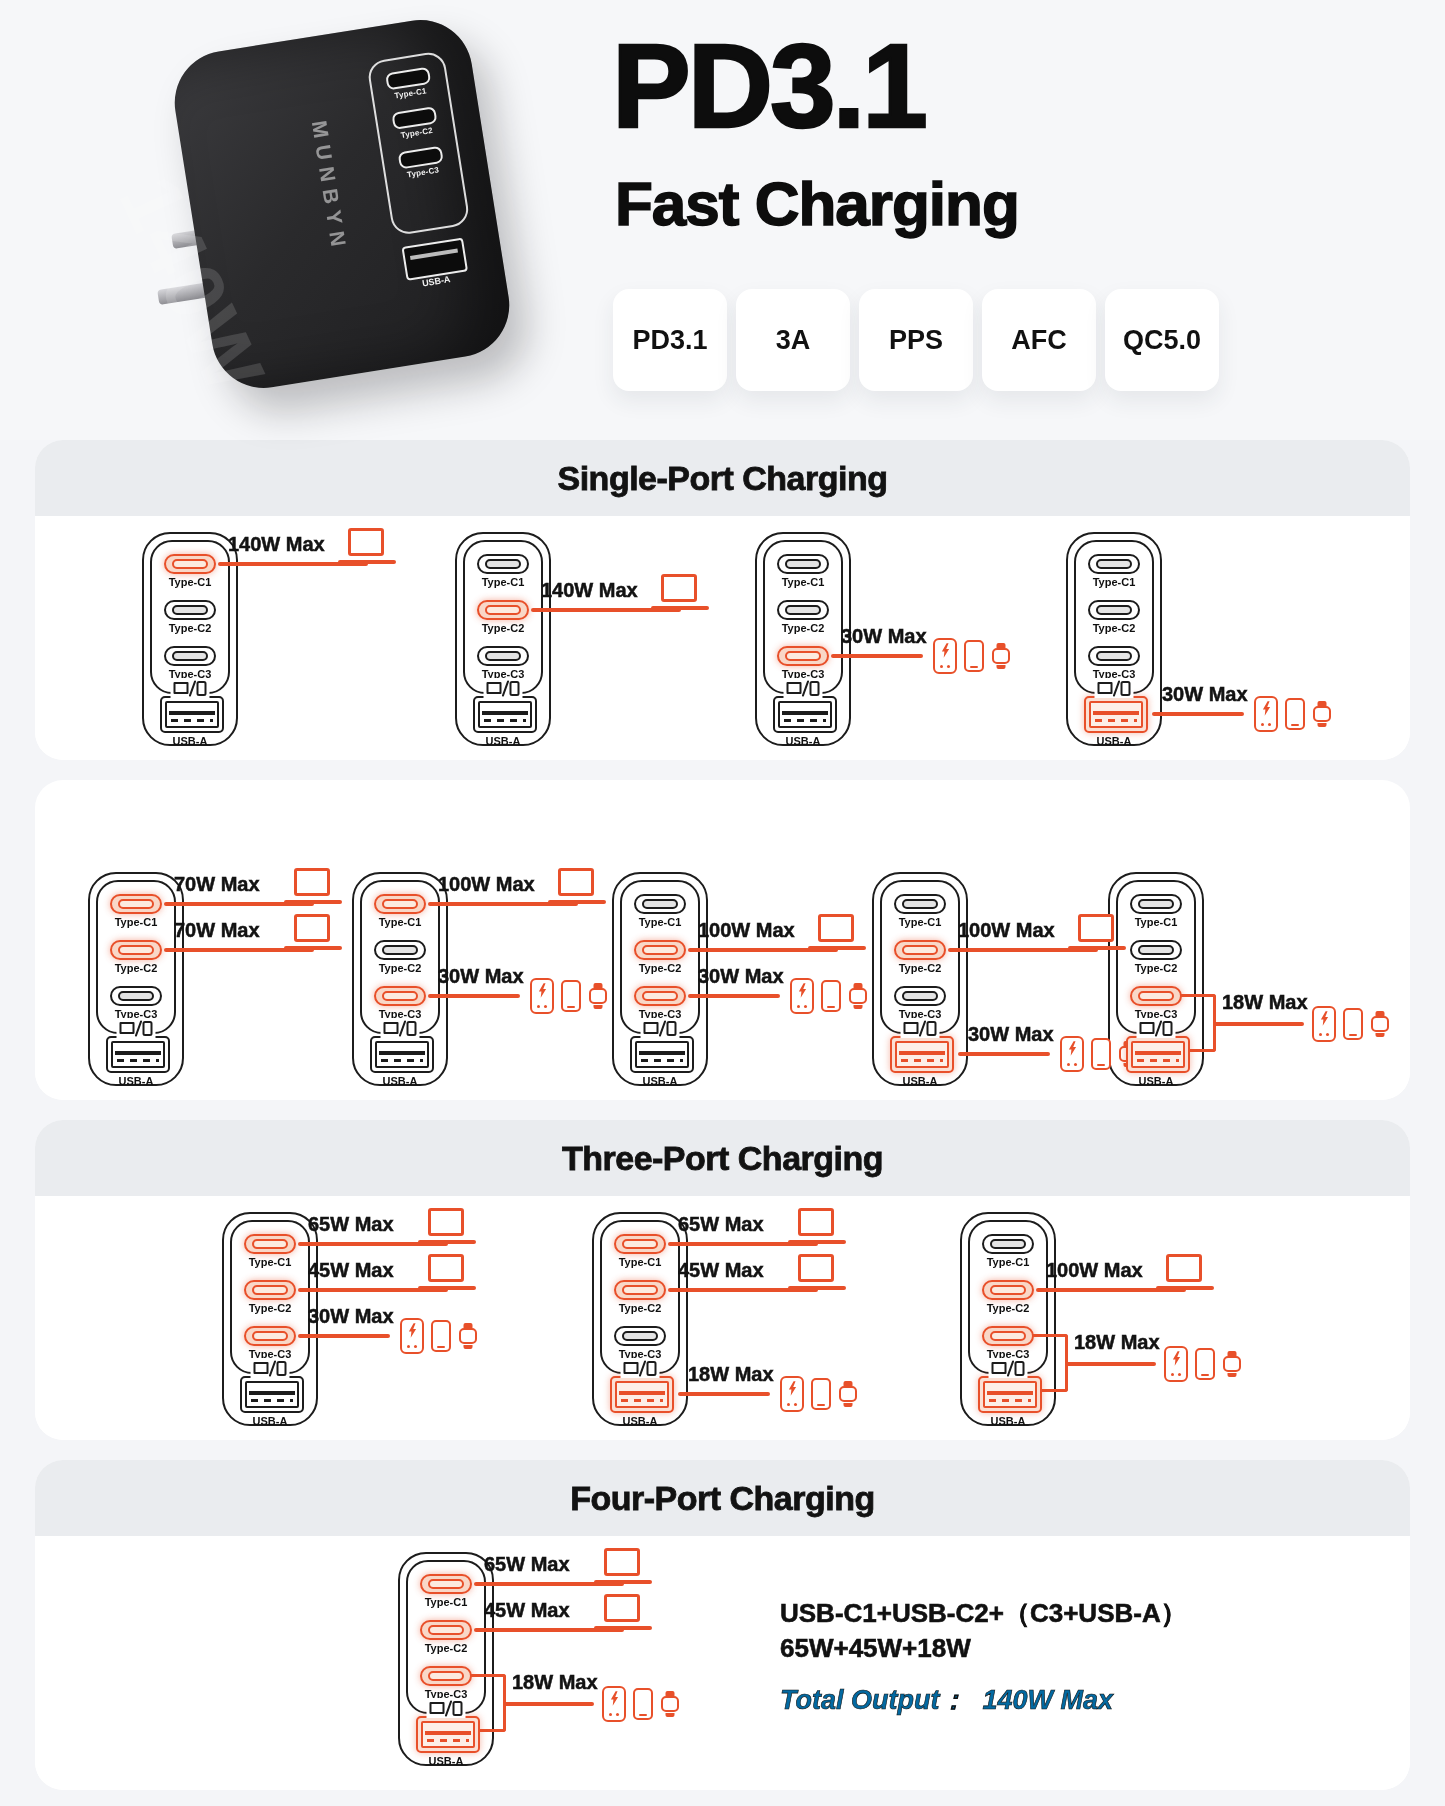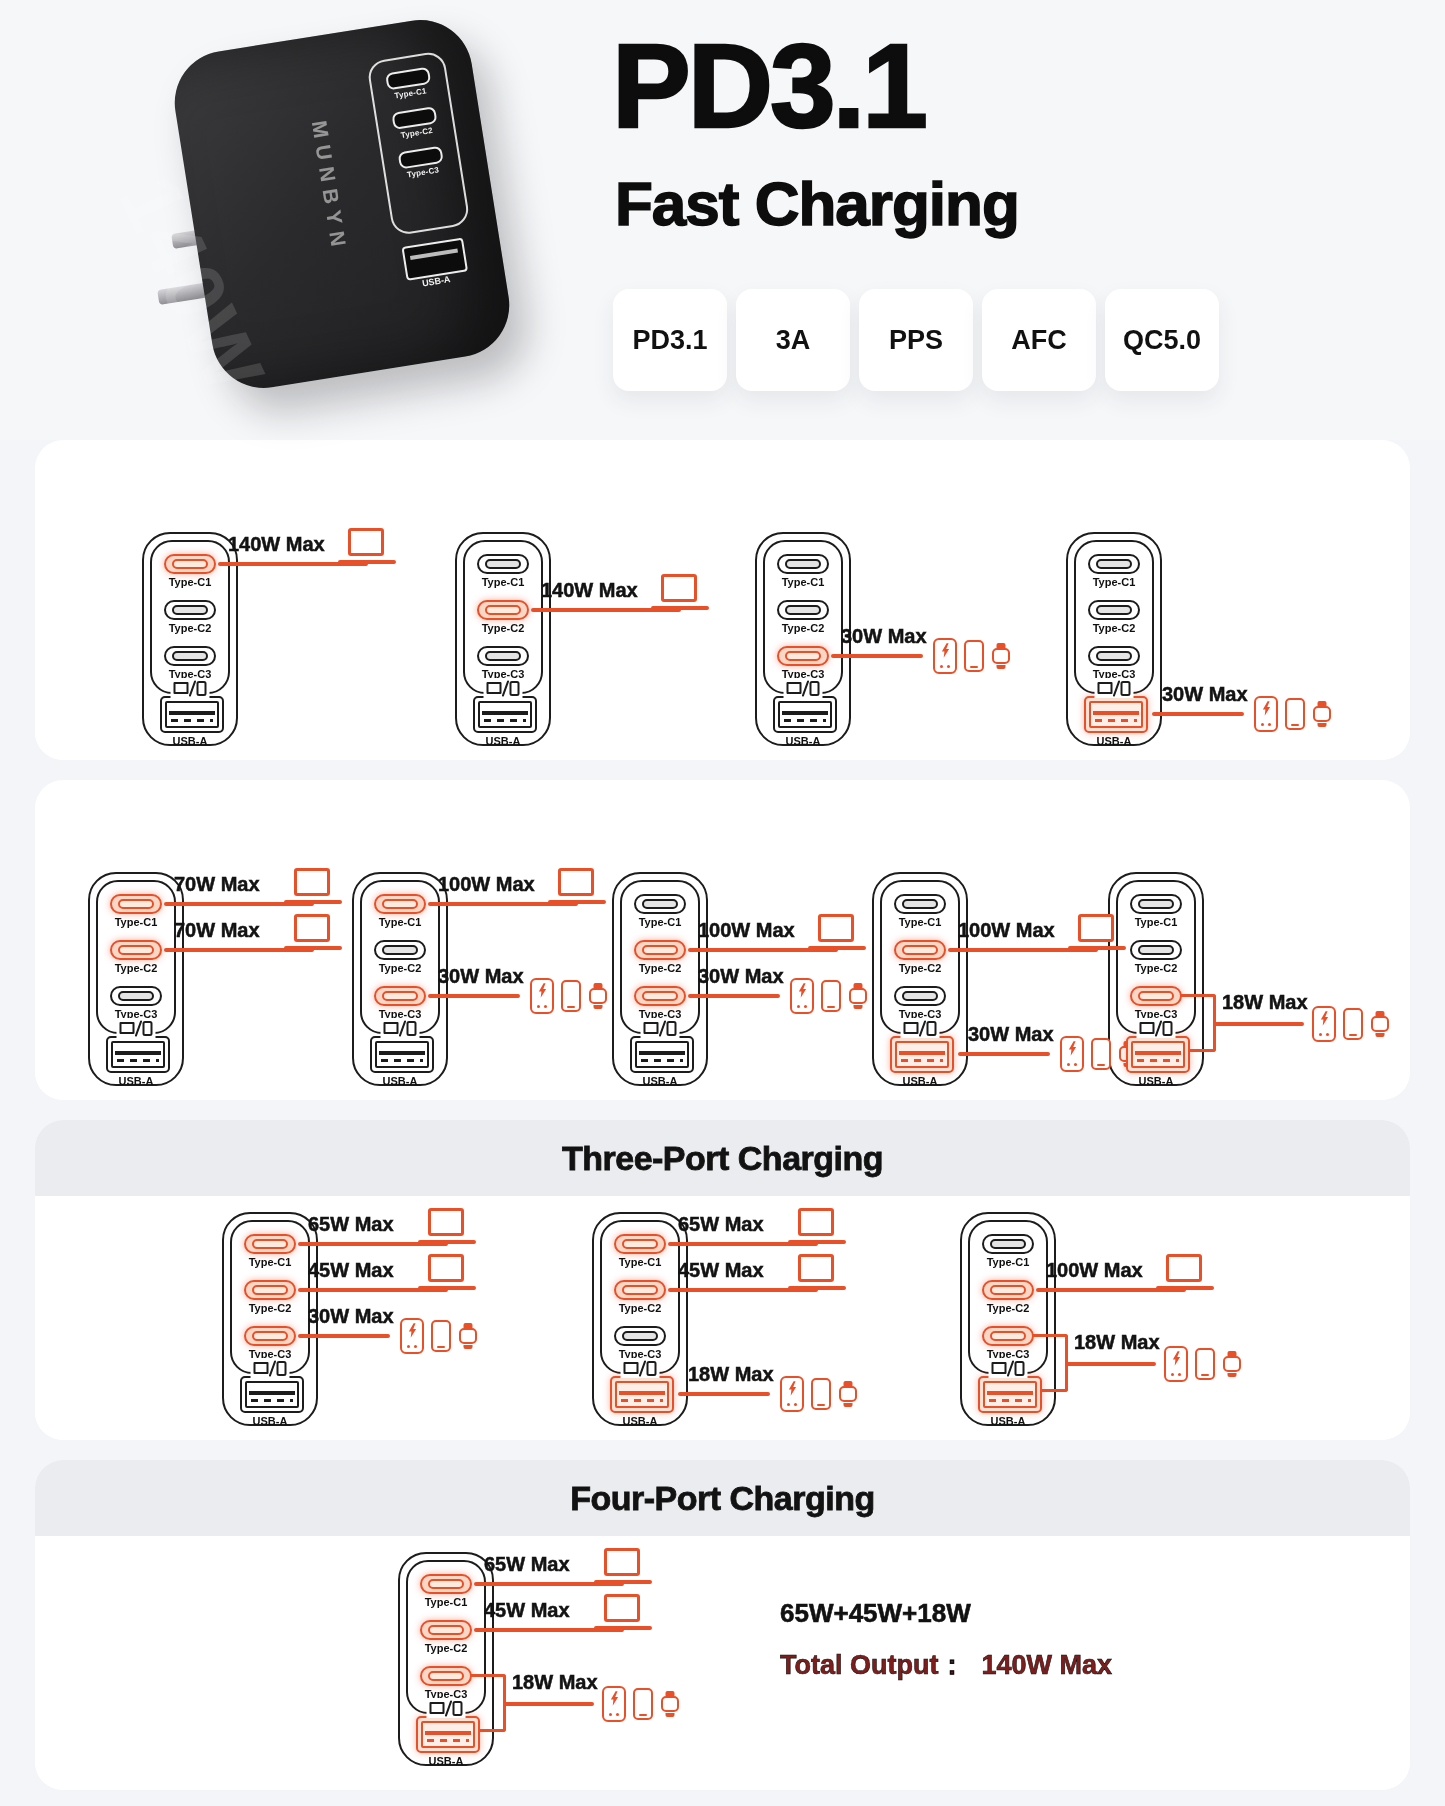--- a/index.html
+++ b/index.html
@@ -121,21 +121,21 @@
   
   .brk{position:absolute;left:64px;top:120px;width:42px;height:58px;border:3.5px solid var(--acc);border-left:none;
     border-radius:0 3px 3px 0;box-sizing:border-box;z-index:1;}
   .brk-line{position:absolute;left:104px;top:148px;width:90px;height:4px;background:var(--acc);border-radius:2px;z-index:1;}
   .brk-label{position:absolute;left:112px;top:117px;font-size:20px;font-weight:800;color:#131313;white-space:nowrap;
     -webkit-text-stroke:.5px #131313;z-index:1;}
   .brk-trio{position:absolute;left:202px;top:150px;transform:translateY(-50%);display:flex;align-items:center;gap:7px;z-index:1;}
   
   .summary{position:absolute;left:745px;top:60px;}
   .sum-line{font-size:26px;font-weight:800;line-height:35px;color:#111;-webkit-text-stroke:.6px #111;}
-  .sum-total{margin-top:16px;font-size:27px;font-weight:800;color:#7f1d1d;-webkit-text-stroke:.6px #111;}
+  .sum-total{margin-top:16px;font-size:27px;font-weight:800;color:#0369a1;font-style:italic;-webkit-text-stroke:.6px #111;}
   .sum-total .sum-val{padding-left:16px;}
 </style>
 </head>
 <body style="background: rgb(244, 245, 248);">
 
 <div class="header">
   <div class="product">
     <div class="prong p1"></div>
     <div class="prong p2"></div>
     <div class="p-body">
@@ -160,20 +160,23 @@
   <div class="badges">
     <div class="badge">PD3.1</div>
     <div class="badge">3A</div>
     <div class="badge">PPS</div>
     <div class="badge">AFC</div>
     <div class="badge">QC5.0</div>
   </div>
 </div>
 
 <section class="card" style="top:440px">
+  <div class="band" style="background: rgb(234, 236, 239);">
+    <h3>Single-Port Charging</h3>
+  </div>
   <div class="cbody">
       <div class="charger" style="left: 107px;">
         <div class="ch-inner"></div>
         <div class="tport on" style="top: 20px;">
           <div class="tin"></div>
         </div>
         <div class="plabel" style="top: 42px;">Type-C1</div>
         <div class="tport" style="top: 66px;">
           <div class="tin"></div>
         </div>
@@ -646,20 +649,21 @@
       </div>
     </div>
 </section>
 
 <section class="card" style="top:1460px;height:330px">
   <div class="band" style="background: rgb(234, 236, 239);">
     <h3>Four-Port Charging</h3>
   </div>
   <div class="cbody">
     <div class="summary">
+      <div class="sum-line">USB-C1+USB-C2+（C3+USB-A）</div>
       <div class="sum-line">65W+45W+18W</div>
       <div class="sum-total">
         <span>Total Output：</span><span class="sum-val">140W Max</span>
       </div>
     </div>
   <div class="charger" style="left: 363px;">
         <div class="ch-inner"></div>
         <div class="tport on" style="top: 20px;">
           <div class="tin"></div>
         </div>

